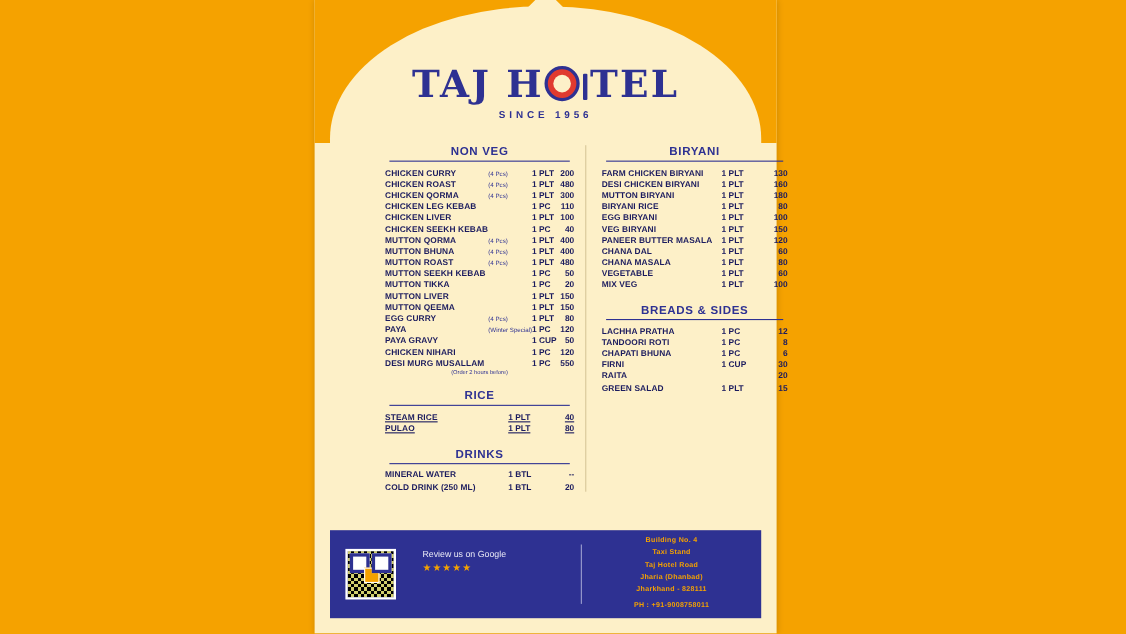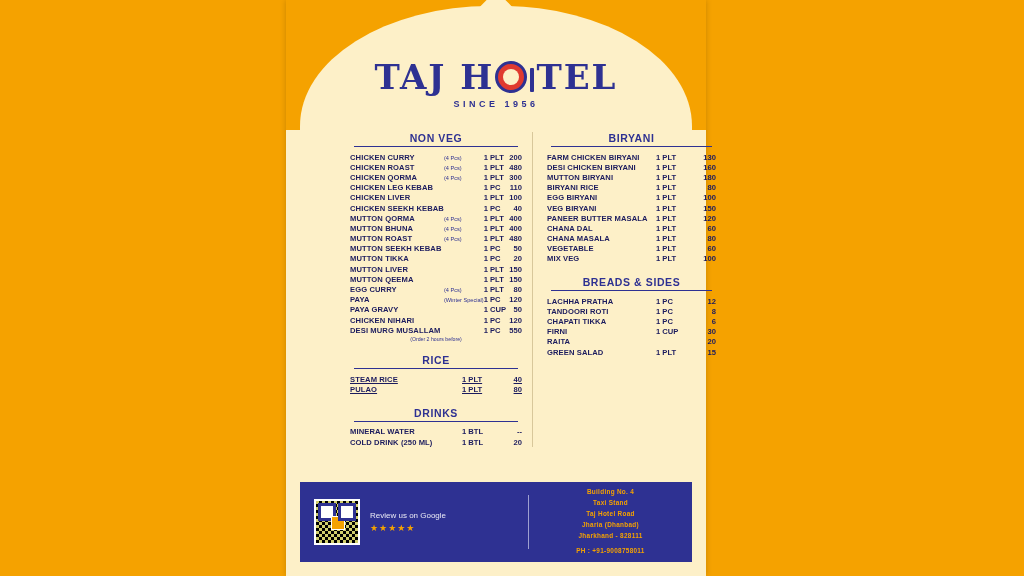--- a/index.html
+++ b/index.html
@@ -186,21 +186,21 @@
     box-sizing: border-box;
   }
   .love {
     color: #f5a200;
     font-family: "DejaVu Serif", serif;
     font-weight: bold;
     font-size: 15px;
     letter-spacing: 0.5px;
     margin-bottom: 4px;
   }
-  .qr-row { display: flex; align-items: center; gap: 10px; }
+  .qr-row { display: flex; gap: 24px; }
   .qr {
     width: 46px;
     height: 46px;
     background:
       repeating-linear-gradient(90deg, #2e3192 0 3px, #ffffff 3px 6px),
       repeating-linear-gradient(0deg, #2e3192 0 3px, #ffffff 3px 6px);
     background-blend-mode: difference;
     border: 2px solid #fff;
     box-sizing: border-box;
     position: relative;
@@ -507,21 +507,21 @@
                 <td class="qty">1 PC</td>
                 <td class="price">12</td>
               </tr>
             <tr>
                 <td class="name">TANDOORI ROTI</td>
                 <td class="note"></td>
                 <td class="qty">1 PC</td>
                 <td class="price">8</td>
               </tr>
             <tr>
-                <td class="name">CHAPATI TIKKA</td>
+                <td class="name">CHAPATI BHUNA</td>
                 <td class="note"></td>
                 <td class="qty">1 PC</td>
                 <td class="price">6</td>
               </tr>
             <tr>
                 <td class="name">FIRNI</td>
                 <td class="note"></td>
                 <td class="qty">1 CUP</td>
                 <td class="price">30</td>
               </tr>

